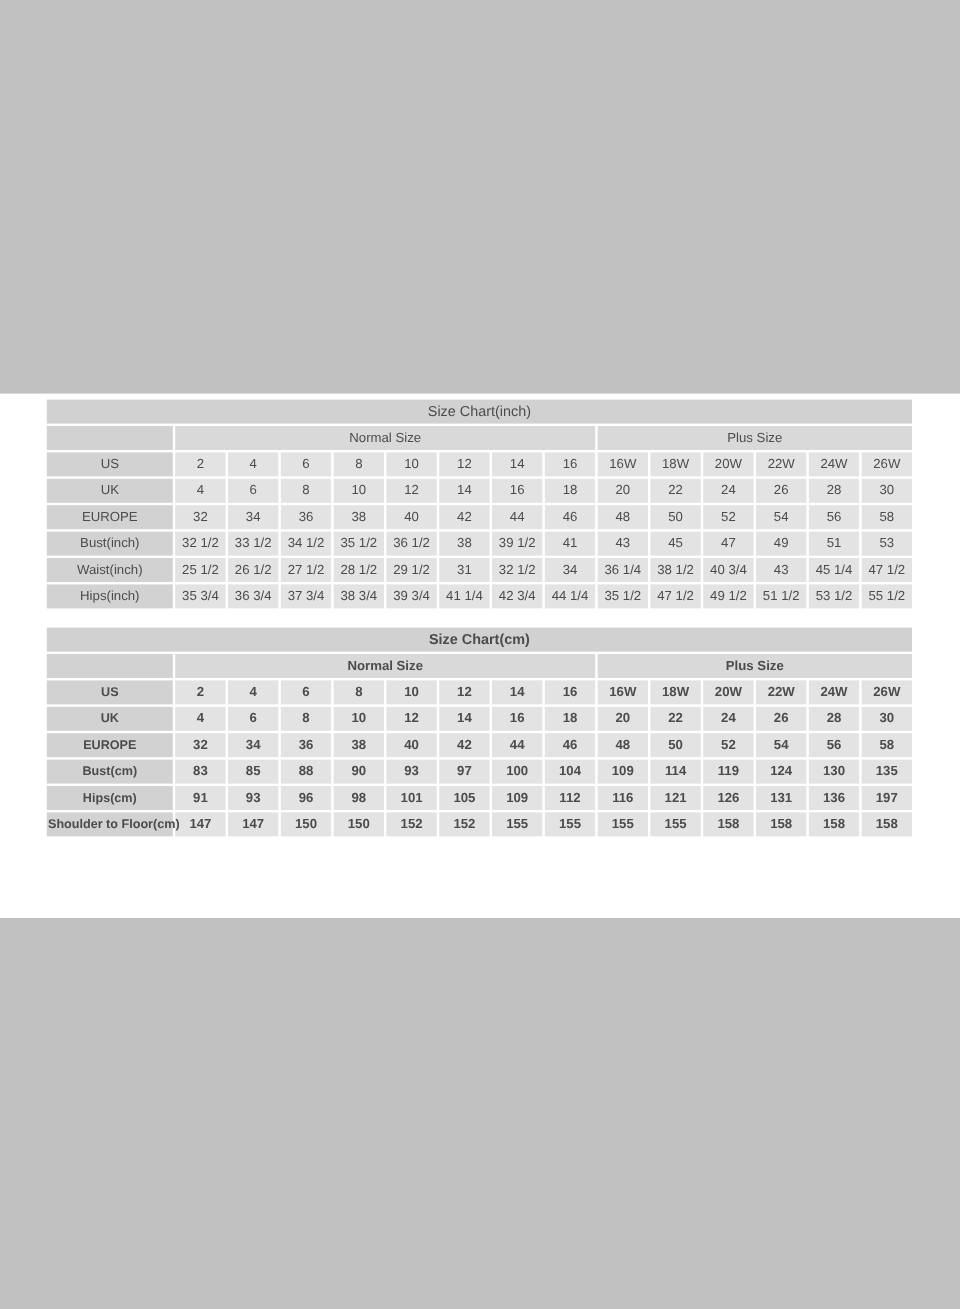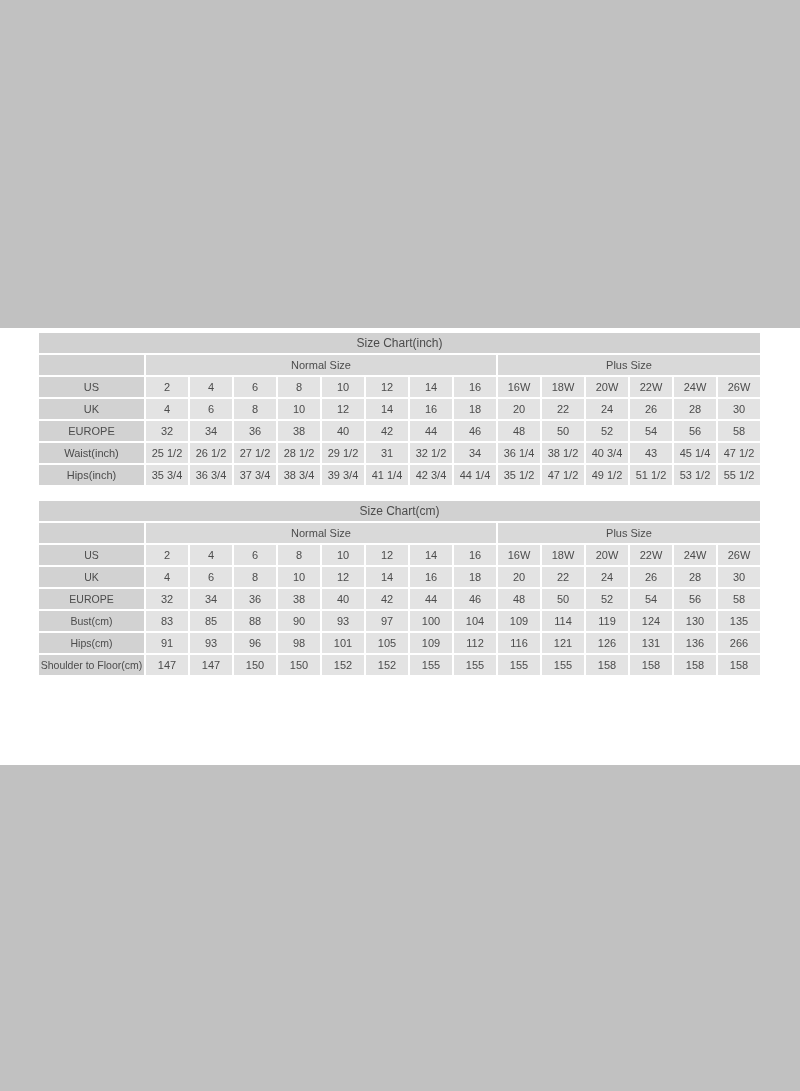--- a/index.html
+++ b/index.html
@@ -23,21 +23,21 @@
     background: var(--panel-background, #ffffff);
   }
   table.size-table {
     border-collapse: separate;
     border-spacing: 2px;
     table-layout: fixed;
     width: 725px;
     margin-left: 37px;
   }
   table.t-inch { margin-top: 3px; }
-  table.t-cm   { margin-top: 12px; }
+  table.t-cm   { margin-top: 12px; font-weight: bold; }
   col.col-label { width: 105px; }
   .size-table td {
     height: 20px;
     padding: 0 1px;
     text-align: center;
     vertical-align: middle;
     font-size: 11px;
     line-height: 13px;
     color: var(--text, #4c4c4c);
   }
@@ -129,20 +129,37 @@
             <td class="cell">44</td>
             <td class="cell">46</td>
             <td class="cell">48</td>
             <td class="cell">50</td>
             <td class="cell">52</td>
             <td class="cell">54</td>
             <td class="cell">56</td>
             <td class="cell">58</td>
           </tr>
           <tr>
+            <td class="row-header">Bust(inch)</td>
+            <td class="cell">32 1/2</td>
+            <td class="cell">33 1/2</td>
+            <td class="cell">34 1/2</td>
+            <td class="cell">35 1/2</td>
+            <td class="cell">36 1/2</td>
+            <td class="cell">38</td>
+            <td class="cell">39 1/2</td>
+            <td class="cell">41</td>
+            <td class="cell">43</td>
+            <td class="cell">45</td>
+            <td class="cell">47</td>
+            <td class="cell">49</td>
+            <td class="cell">51</td>
+            <td class="cell">53</td>
+          </tr>
+          <tr>
             <td class="row-header">Waist(inch)</td>
             <td class="cell">25 1/2</td>
             <td class="cell">26 1/2</td>
             <td class="cell">27 1/2</td>
             <td class="cell">28 1/2</td>
             <td class="cell">29 1/2</td>
             <td class="cell">31</td>
             <td class="cell">32 1/2</td>
             <td class="cell">34</td>
             <td class="cell">36 1/4</td>
@@ -274,21 +291,21 @@
             <td class="cell">98</td>
             <td class="cell">101</td>
             <td class="cell">105</td>
             <td class="cell">109</td>
             <td class="cell">112</td>
             <td class="cell">116</td>
             <td class="cell">121</td>
             <td class="cell">126</td>
             <td class="cell">131</td>
             <td class="cell">136</td>
-            <td class="cell">266</td>
+            <td class="cell">197</td>
           </tr>
           <tr>
             <td class="row-header">Shoulder to Floor(cm)</td>
             <td class="cell">147</td>
             <td class="cell">147</td>
             <td class="cell">150</td>
             <td class="cell">150</td>
             <td class="cell">152</td>
             <td class="cell">152</td>
             <td class="cell">155</td>

